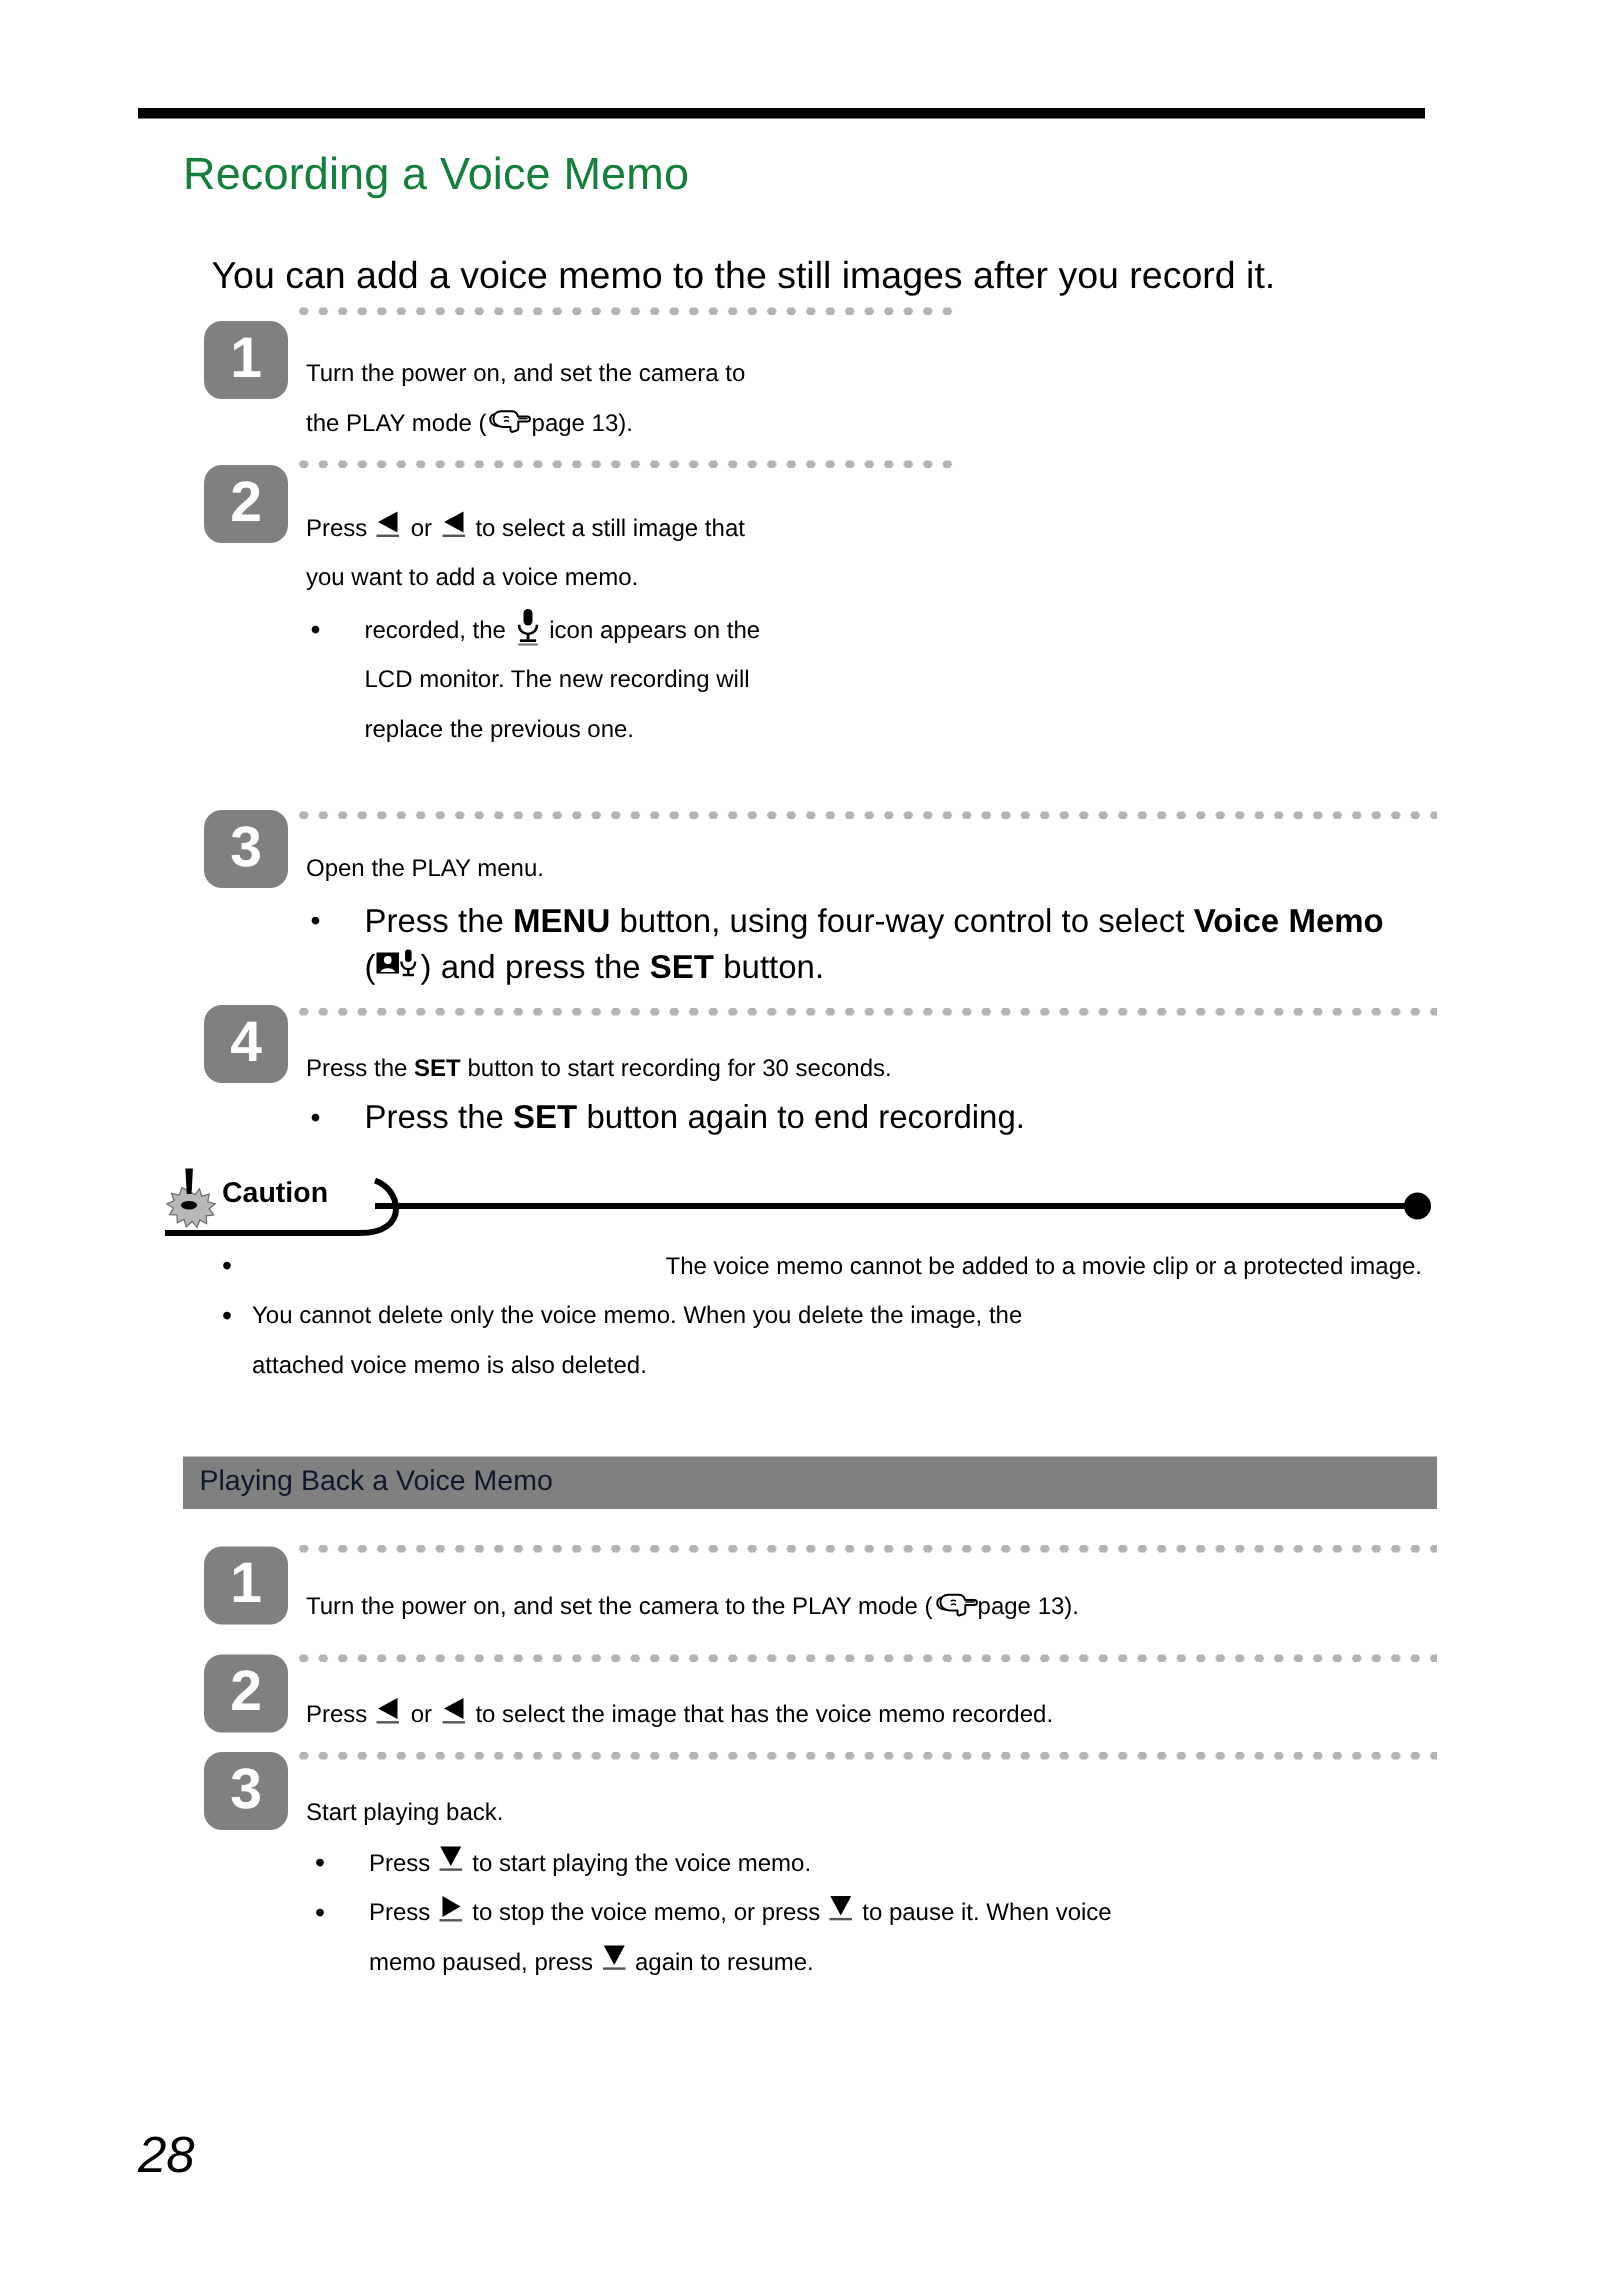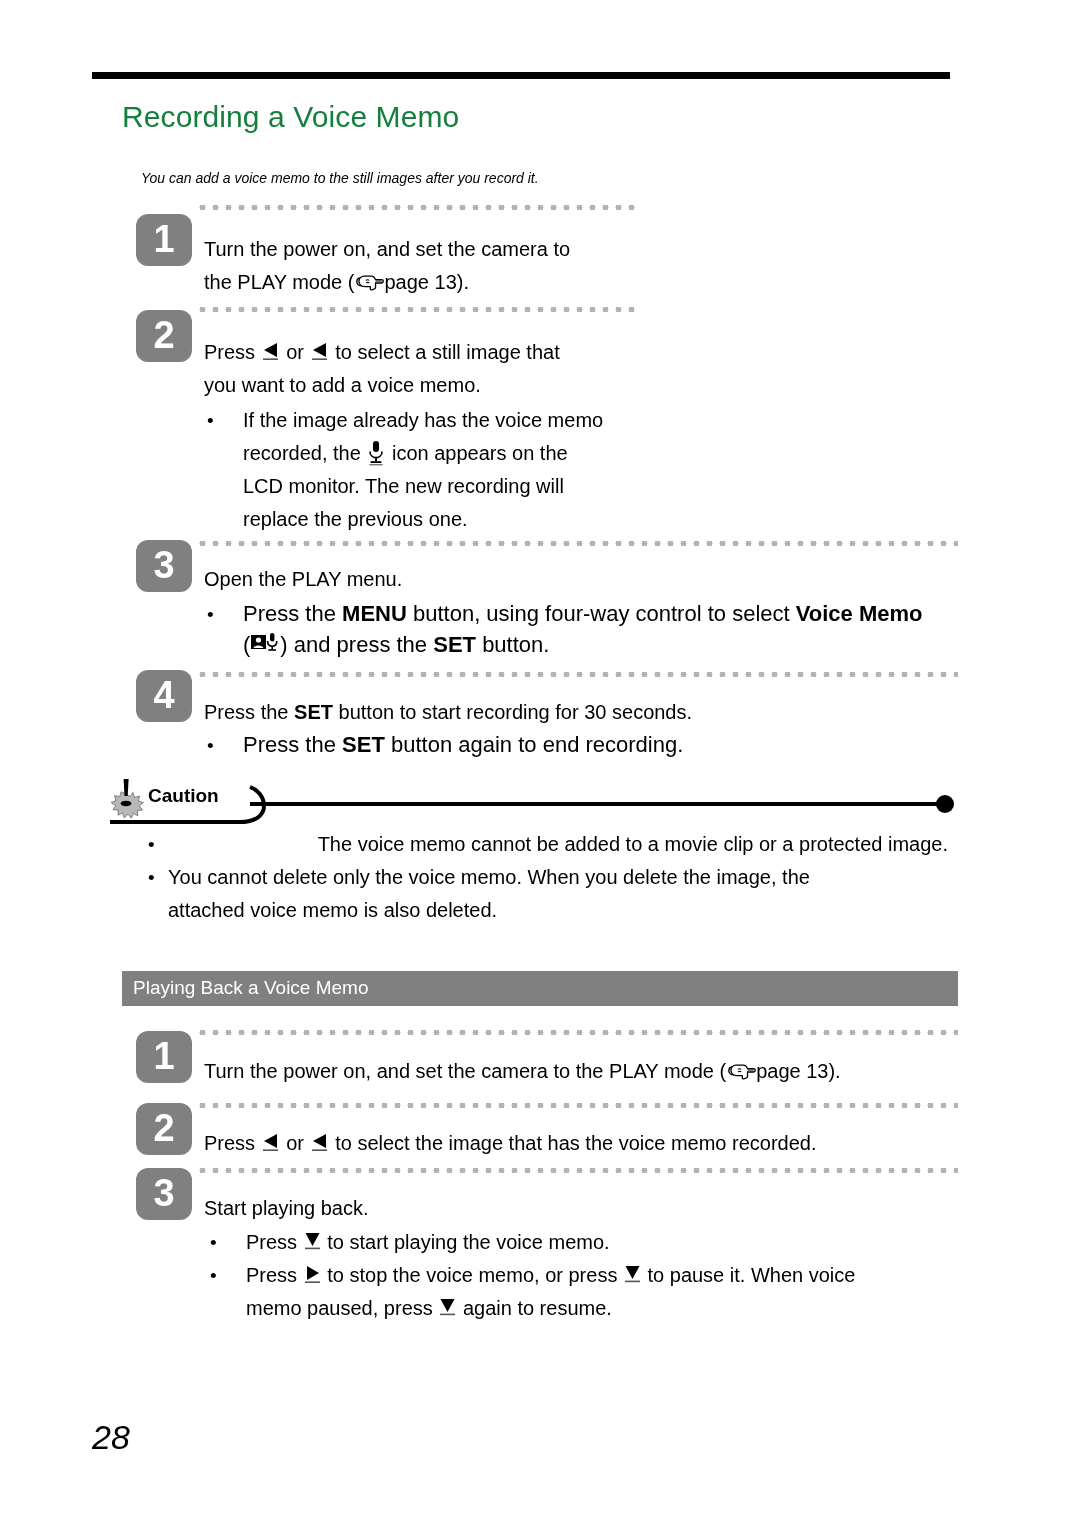--- a/index.html
+++ b/index.html
@@ -41,27 +41,26 @@
     letter-spacing: 0.1px;
     color: #15803d;
     white-space: nowrap;
   }
 
   
   .intro {
     position: absolute;
     left: 141px;
     top: 170px;
-    font-size: 14px;
+    font-size: 25px;
     white-space: nowrap;
-    font-style: italic;
-  }
-
-  
-  .tx { font-size: 20px; line-height: 33px; }
+  }
+
+  
+  .tx { font-size: 16px; line-height: 33px; }
   .tx-sm { font-size: 22px; line-height: 31px; }
 
   .bold { font-weight: 700; }
 
   
   .step-chip {
     position: absolute;
     width: 56px;
     height: 52px;
     border-radius: 12px;
@@ -90,21 +89,21 @@
     left: 122px;
     top: 971px;
     width: 836px;
     height: 35px;
     background: #808080;
   }
   .section-bar-label {
     position: absolute;
     left: 11px;
     top: 6px;
-    color: #ffffff;
+    color: #0f172a;
     font-size: 19px;
     white-space: nowrap;
   }
 
   
   .caution-wrap { position: absolute; left: 100px; top: 776px; width: 860px; height: 50px; }
   .caution-burst { position: absolute; left: 6px; top: 2px; width: 40px; height: 46px; }
   .caution-label {
     position: absolute;
     left: 48px;
@@ -211,21 +210,20 @@
         </svg>
       </span>
       <span>to select a still image that</span>
     </div>
     <div>you want to add a voice memo.</div>
   </div>
 
   <div class="bullet-row" style="left:207px; top:404px; width:520px;">
     <span class="bullet-dot">•</span>
     <div class="bullet-text tx" style="margin-left:36px;">
-      <div>If the image already has the voice memo</div>
       <div>
         <span>recorded, the</span>
         <span class="ico ico-mic">
           <svg viewBox="0 0 20 26" width="20" height="26" aria-hidden="true">
             <rect x="7" y="1" width="6" height="11" rx="3" fill="#000"></rect>
             <path d="M4 11.5 C4 15.2 6.6 17.6 10 17.6 C13.4 17.6 16 15.2 16 11.5" fill="none" stroke="#000" stroke-width="1.7"></path>
             <rect x="9.1" y="17.2" width="1.9" height="4.2" fill="#000"></rect>
             <rect x="4.6" y="21.2" width="10.8" height="1.8" fill="#000"></rect>
             <rect x="3.4" y="24.0" width="13.2" height="1.4" fill="#777"></rect>
           </svg>

